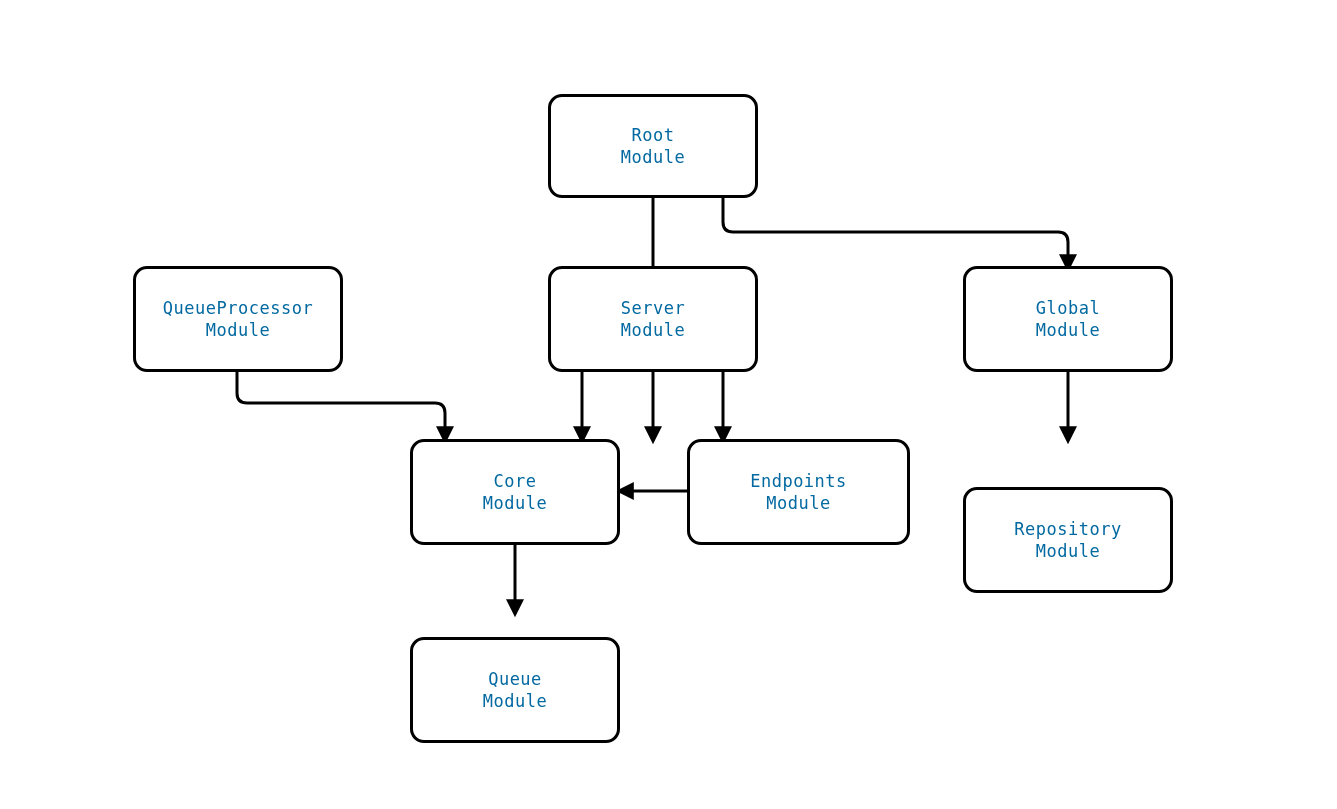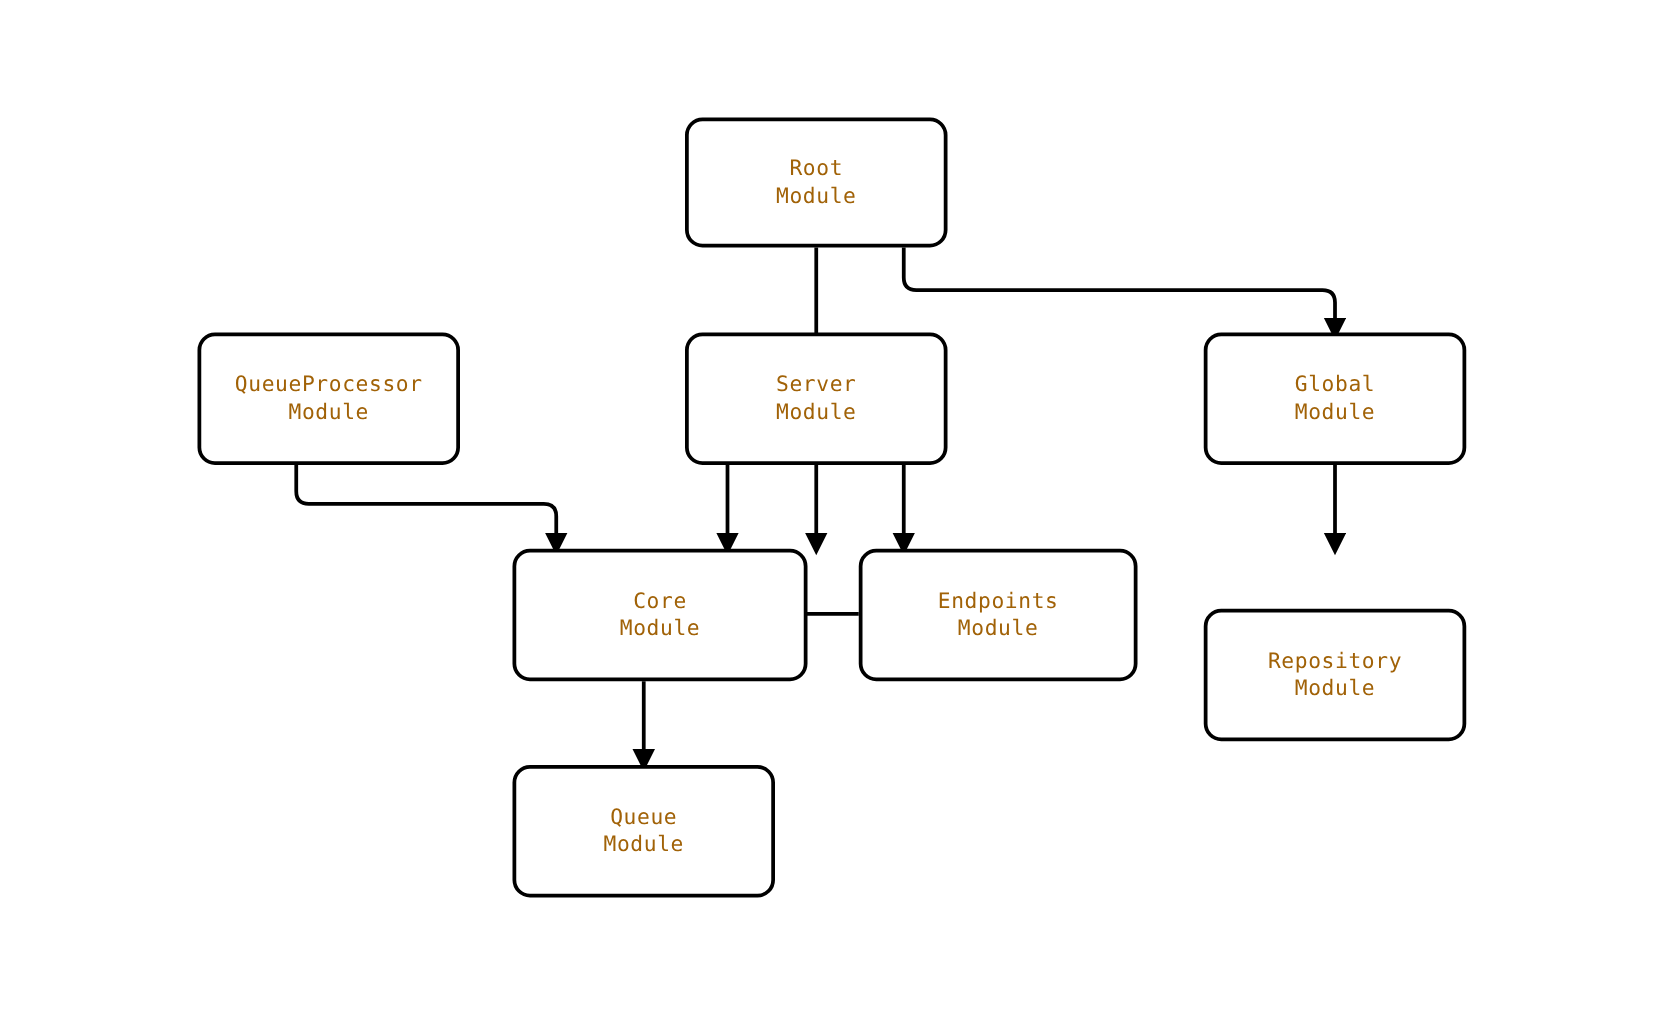--- a/index.html
+++ b/index.html
@@ -33,21 +33,21 @@
     display: flex;
     flex-direction: column;
     align-items: center;
     justify-content: center;
     z-index: 2;
   }
   .node-line {
     font-family: "DejaVu Sans Mono", "Liberation Mono", monospace;
     font-size: 17px;
     line-height: 22px;
-    color: #a16207;
+    color: #0369a1;
     white-space: pre;
     letter-spacing: 0.5px;
   }
 </style>
 </head>
 <body>
 
 <div id="canvas">
 
   <svg id="edge-layer" width="1337" height="809" viewBox="0 0 1337 809" xmlns="http://www.w3.org/2000/svg">
@@ -66,48 +66,48 @@
         <path d="M 515 545 L 515 601" fill="none" stroke="#000000" stroke-width="3" stroke-linecap="butt" stroke-linejoin="round" marker-end="url(#arrowhead)"></path>
         <path d="M 1068 372 L 1068 428" fill="none" stroke="#000000" stroke-width="3" stroke-linecap="butt" stroke-linejoin="round" marker-end="url(#arrowhead)"></path>
       </g>
   </svg>
 
   <div class="node" style="left: 548px; top: 94px; width: 210px; height: 104px; background: rgb(255, 255, 255); border-color: rgb(0, 0, 0);">
     <div class="node-line">Root</div>
     <div class="node-line">Module</div>
   </div>
 
-  <div class="node" style="left: 133px; top: 266px; width: 210px; height: 106px; background: rgb(255, 255, 255); border-color: rgb(0, 0, 0); margin-left: 25px;">
+  <div class="node" style="left: 133px; top: 266px; width: 210px; height: 106px; background: rgb(255, 255, 255); border-color: rgb(0, 0, 0);">
     <div class="node-line">QueueProcessor</div>
     <div class="node-line">Module</div>
   </div>
 
   <div class="node" style="left: 548px; top: 266px; width: 210px; height: 106px; background: rgb(255, 255, 255); border-color: rgb(0, 0, 0);">
     <div class="node-line">Server</div>
     <div class="node-line">Module</div>
   </div>
 
   <div class="node" style="left: 963px; top: 266px; width: 210px; height: 106px; background: rgb(255, 255, 255); border-color: rgb(0, 0, 0);">
     <div class="node-line">Global</div>
     <div class="node-line">Module</div>
   </div>
 
-  <div class="node" style="left: 410px; top: 439px; width: 236px; height: 106px; background: rgb(255, 255, 255); border-color: rgb(0, 0, 0);">
+  <div class="node" style="left: 410px; top: 439px; width: 210px; height: 106px; background: rgb(255, 255, 255); border-color: rgb(0, 0, 0);">
     <div class="node-line">Core</div>
     <div class="node-line">Module</div>
   </div>
 
   <div class="node" style="left: 687px; top: 439px; width: 223px; height: 106px; background: rgb(255, 255, 255); border-color: rgb(0, 0, 0);">
     <div class="node-line">Endpoints</div>
     <div class="node-line">Module</div>
   </div>
 
   <div class="node" style="left: 963px; top: 439px; width: 210px; height: 106px; background: rgb(255, 255, 255); border-color: rgb(0, 0, 0); margin-top: 48px;">
     <div class="node-line">Repository</div>
     <div class="node-line">Module</div>
   </div>
 
-  <div class="node" style="left: 410px; top: 612px; width: 210px; height: 106px; background: rgb(255, 255, 255); border-color: rgb(0, 0, 0);">
+  <div class="node" style="left: 410px; top: 637px; width: 210px; height: 106px; background: rgb(255, 255, 255); border-color: rgb(0, 0, 0);">
     <div class="node-line">Queue</div>
     <div class="node-line">Module</div>
   </div>
 
 </div>
 
 </body></html>

